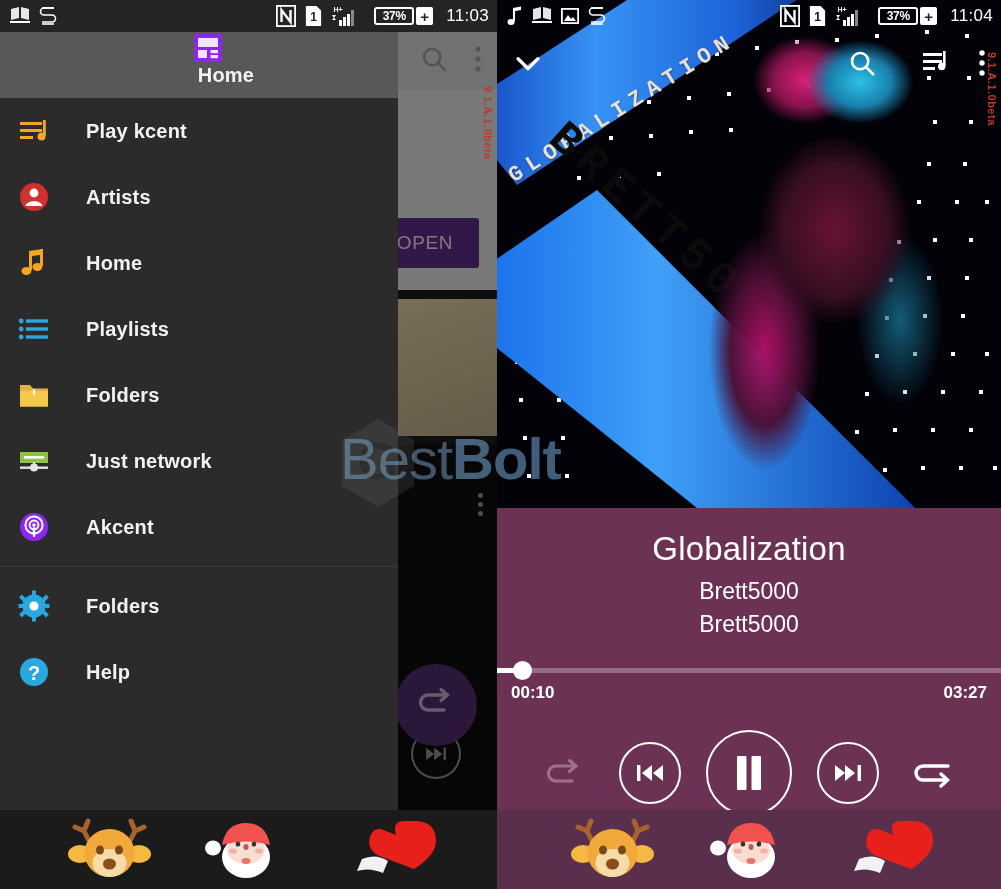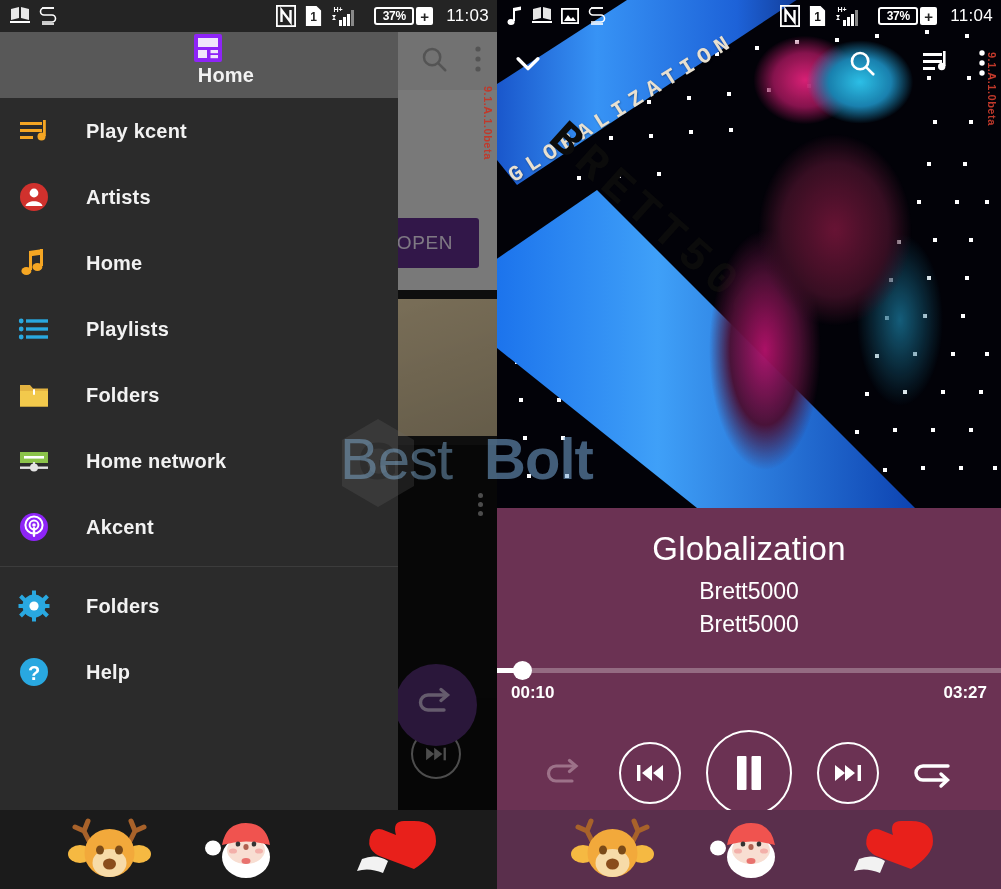--- a/index.html
+++ b/index.html
@@ -191,21 +191,21 @@
   .ctrl-med { width: 62px; height: 62px; }
   .ctrl-flat { width: 60px; height: 60px; display:flex; align-items:center; justify-content:center; }
 
   
   #watermark {
     position:absolute; left: 340px; top: 425px; z-index: 90;
     font-size: 58px; font-weight: 300; letter-spacing: -1px;
     color: rgba(135,185,225,.45); pointer-events:none; white-space:nowrap;
     font-family:"Liberation Sans", sans-serif;
   }
-  #watermark b { font-weight: 700; color: rgba(120,170,215,.55); margin-left: 32px; }
+  #watermark b { font-weight: 700; color: rgba(120,170,215,.55); }
   #wm-logo {
     position:absolute; left: 338px; top: 417px; width: 80px; height: 92px; z-index: 89;
     opacity: .22;
   }
   
   #divider { position:absolute; left: 497px; top:0; width:0px; height: 889px; background:#000; z-index: 95;}
 </style>
 </head>
 <body>
 
@@ -367,21 +367,21 @@
       <div class="drawer-item">
         <span class="di-icon">
           <svg width="32" height="32" viewBox="0 0 32 32">
             <rect x="2" y="7" width="28" height="11" fill="#8bc34a"></rect>
             <rect x="6" y="11" width="20" height="2.6" fill="#fff"></rect>
             <rect x="2" y="21.5" width="28" height="2.4" fill="#e4e4e4"></rect>
             <circle cx="16" cy="22.6" r="4" fill="#e4e4e4"></circle>
             <rect x="15" y="17" width="2" height="5" fill="#e4e4e4"></rect>
           </svg>
         </span>
-        <span class="label">Home network</span>
+        <span class="label">Just network</span>
       </div>
 
       <div class="drawer-item">
         <span class="di-icon">
           <svg width="32" height="32" viewBox="0 0 32 32">
             <circle cx="16" cy="16" r="14" fill="#8e24f7"></circle>
             <circle cx="16" cy="14" r="8.6" fill="none" stroke="#fff" stroke-width="2"></circle>
             <circle cx="16" cy="14" r="4.4" fill="none" stroke="#fff" stroke-width="2"></circle>
             <circle cx="16" cy="14" r="1.8" fill="#fff"></circle>
             <rect x="14.8" y="16" width="2.4" height="10" rx="1.2" fill="#fff"></rect>

